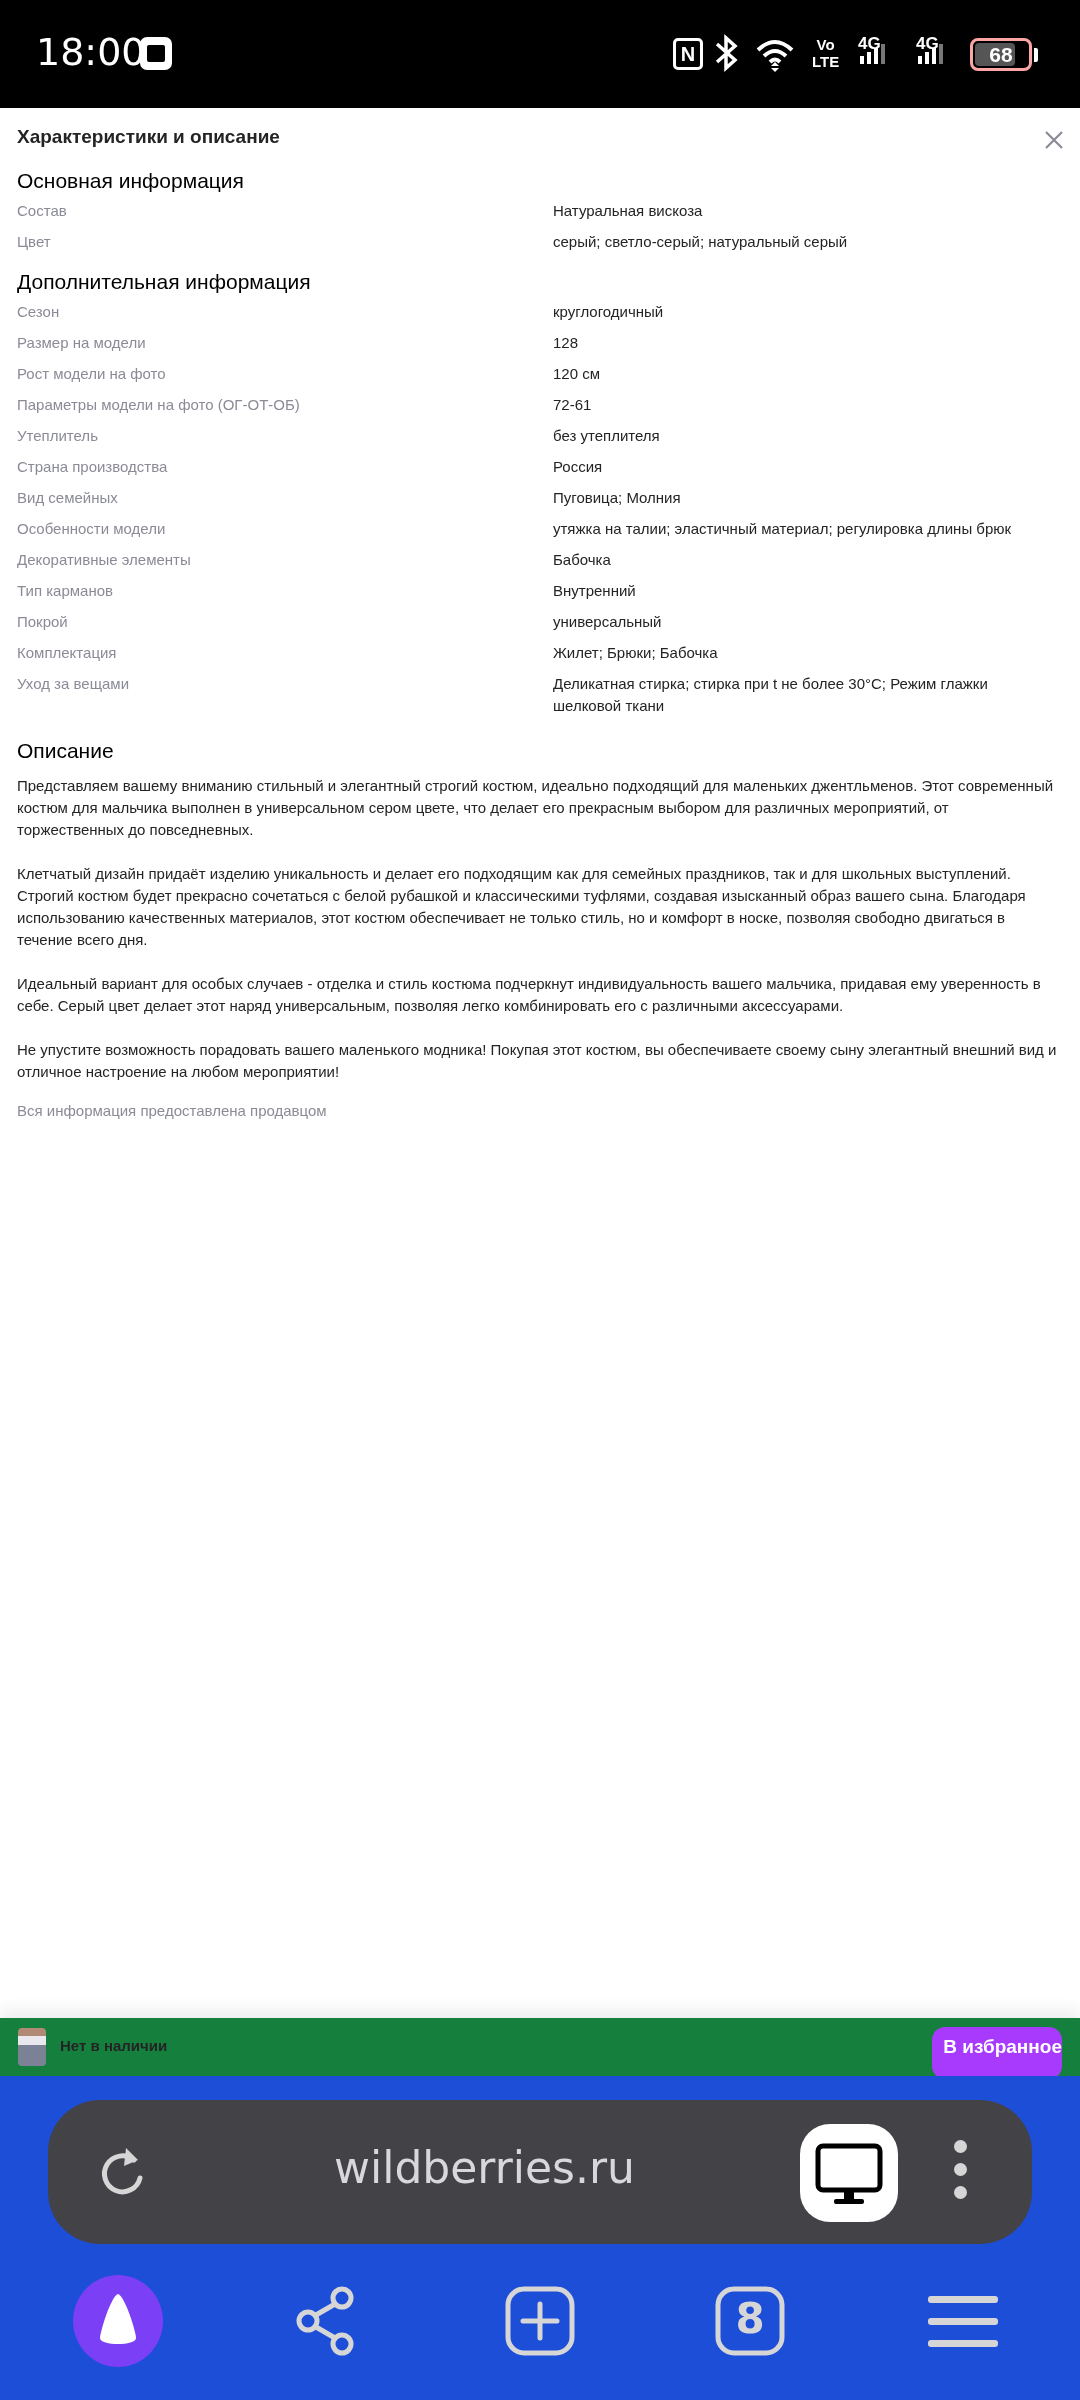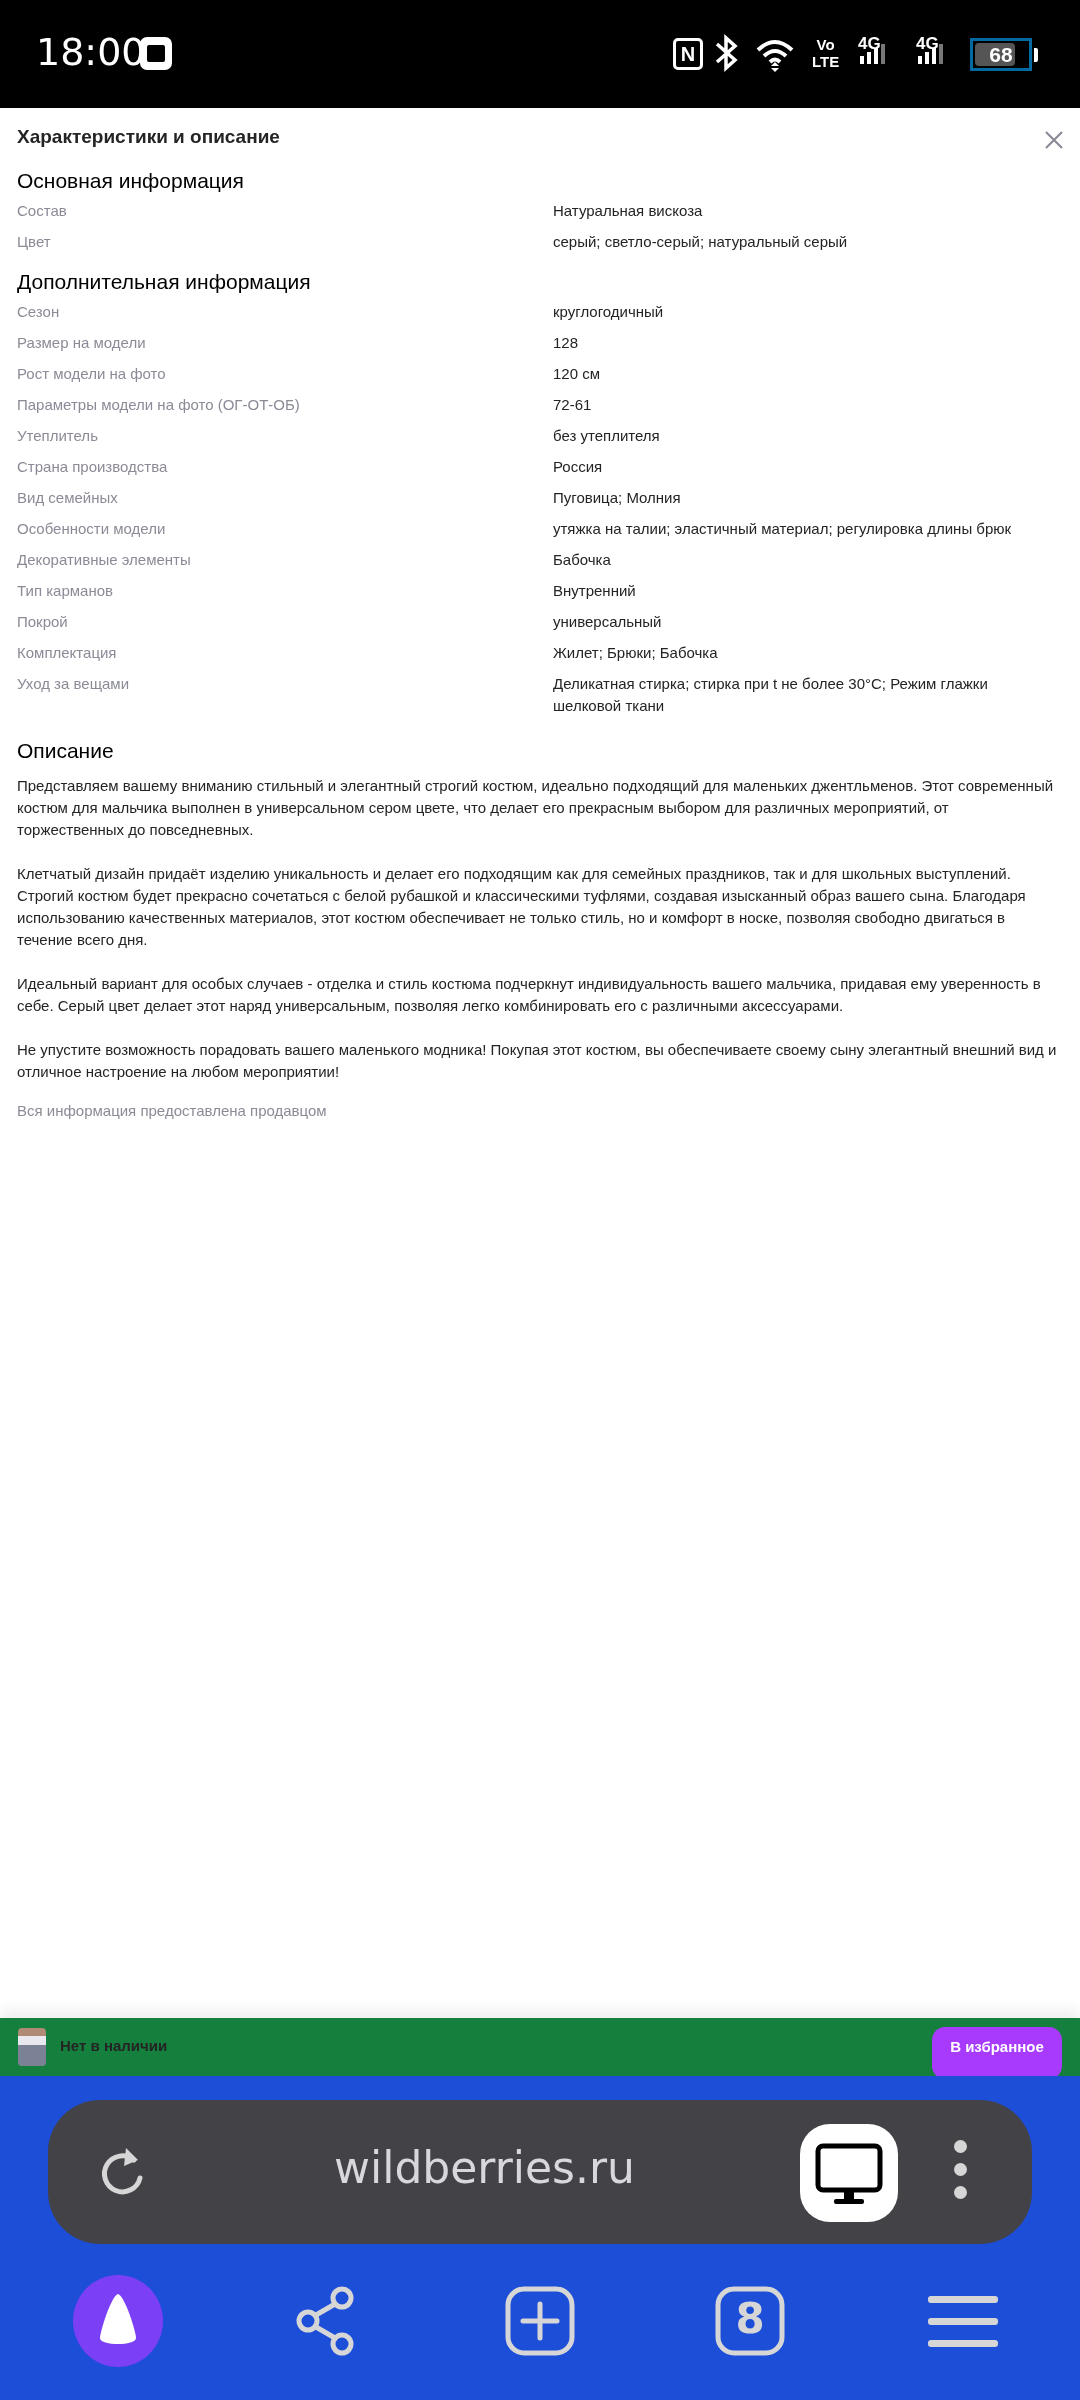--- a/index.html
+++ b/index.html
@@ -10,41 +10,41 @@
     .status-bar { position: absolute; left: 0; top: 0; width: 1080px; height: 108px; background: #000; color: #fff; }
     .sb-time { position: absolute; left: 36px; top: 30px; font-size: 38px; font-family: "DejaVu Sans", sans-serif; letter-spacing: 0px; }
     .sb-app-icon { position: absolute; left: 140px; top: 37px; width: 32px; height: 33px; background: #fff; border-radius: 7px; }
     .sb-app-icon:after { content: ""; position: absolute; left: 7px; top: 8px; width: 18px; height: 17px; background: #000; border-radius: 2px; }
     .sb-ico { position: absolute; top: 30px; color: #fff; }
     .sb-nfc { left: 673px; top: 38px; width: 30px; height: 32px; border: 3px solid #fff; border-radius: 5px; font-size: 20px; font-weight: bold; text-align: center; line-height: 26px; }
     .sb-bt { left: 714px; top: 33px; font-size: 34px; }
     .sb-wifi { left: 756px; top: 38px; }
     .sb-volte { left: 812px; top: 36px; font-size: 15px; line-height: 17px; font-weight: bold; text-align: center; }
     .sb-sig { top: 34px; font-size: 17px; font-weight: bold; }
-    .sb-battery { left: 970px; top: 38px; width: 62px; height: 33px; border: 3px solid #0369a1; border-radius: 0; }
+    .sb-battery { left: 970px; top: 38px; width: 62px; height: 33px; border: 3px solid #fca5a5; border-radius: 8px; }
     .sb-battery-fill { position: absolute; left: 2px; top: 2px; width: 40px; height: 23px; background: #555; border-radius: 4px; }
     .sb-battery-text { position: absolute; left: 0; top: 0; width: 56px; text-align: center; font-size: 21px; line-height: 27px; color: #fff; font-weight: bold; }
     .sb-battery-tip { position: absolute; left: 1034px; top: 48px; width: 4px; height: 14px; background: #fff; border-radius: 0 2px 2px 0; }
 
     
     .content { position: absolute; left: 0; top: 108px; width: 1080px; height: 1342px; background: #fff; border-radius: 9px; }
     .page-title { position: absolute; left: 17px; top: 18px; font-size: 19px; font-weight: bold; color: #242424; }
     .close-btn { position: absolute; left: 1040px; top: 18px; width: 28px; height: 28px; cursor: pointer; }
     .section-title { position: absolute; left: 17px; font-size: 21px; font-weight: normal; color: #000000; }
     .row { position: absolute; left: 0; width: 1080px; font-size: 15px; line-height: 22px; }
     .row .k { position: absolute; left: 17px; color: #8b8b97; }
     .row .v { position: absolute; left: 553px; width: 500px; color: #242424; }
     .desc-p { position: absolute; left: 17px; width: 1040px; font-size: 15px; line-height: 22px; color: #242424; }
     .seller-note { position: absolute; left: 17px; font-size: 15px; color: #8b8b97; }
 
     
     .product-bar { position: absolute; left: 0; top: 2018px; width: 1080px; height: 58px; background: #15803d; box-shadow: 0 -8px 14px rgba(0,0,0,0.07); }
     .product-thumb { position: absolute; left: 18px; top: 10px; width: 28px; height: 38px; border-radius: 4px; background: linear-gradient(180deg,#b08a74 0 22%,#e8e8ee 22% 45%,#7c8296 45% 100%); }
     .product-status { position: absolute; left: 60px; top: 19px; font-size: 15px; font-weight: bold; color: #242424; }
-    .fav-btn { position: absolute; left: 932px; top: 9px; width: 130px; height: 52px; background: #a73afd; color: #fff; border-radius: 13px; font-size: 15px; font-weight: bold; text-align: center; line-height: 40px; cursor: pointer; }
+    .fav-btn { position: absolute; left: 932px; top: 9px; width: 130px; height: 52px; background: #a73afd; color: #fff; border-radius: 13px; font-size: 19px; font-weight: bold; text-align: right; line-height: 40px; cursor: pointer; }
 
     
     .browser { position: absolute; left: 0; top: 2076px; width: 1080px; height: 324px; background: #1d4ed8; }
     .url-bar { position: absolute; left: 48px; top: 24px; width: 984px; height: 144px; background: #434247; border-radius: 52px; }
     .reload-btn { position: absolute; left: 44px; top: 40px; width: 64px; height: 64px; cursor: pointer; }
     .url-text { position: absolute; left: 286px; top: 42px; font-family: "DejaVu Sans", sans-serif; font-size: 44px; color: #d8d8dc; }
     .desktop-btn { position: absolute; left: 752px; top: 24px; width: 98px; height: 98px; background: #fff; border-radius: 30px; cursor: pointer; }
     .more-btn { position: absolute; left: 900px; top: 40px; width: 24px; height: 66px; cursor: pointer; }
     .more-btn span { display: block; width: 13px; height: 13px; background: #d6d6d6; border-radius: 50%; margin: 0 auto 10px; }
     .nav-btn { position: absolute; top: 190px; width: 110px; height: 110px; cursor: pointer; }

